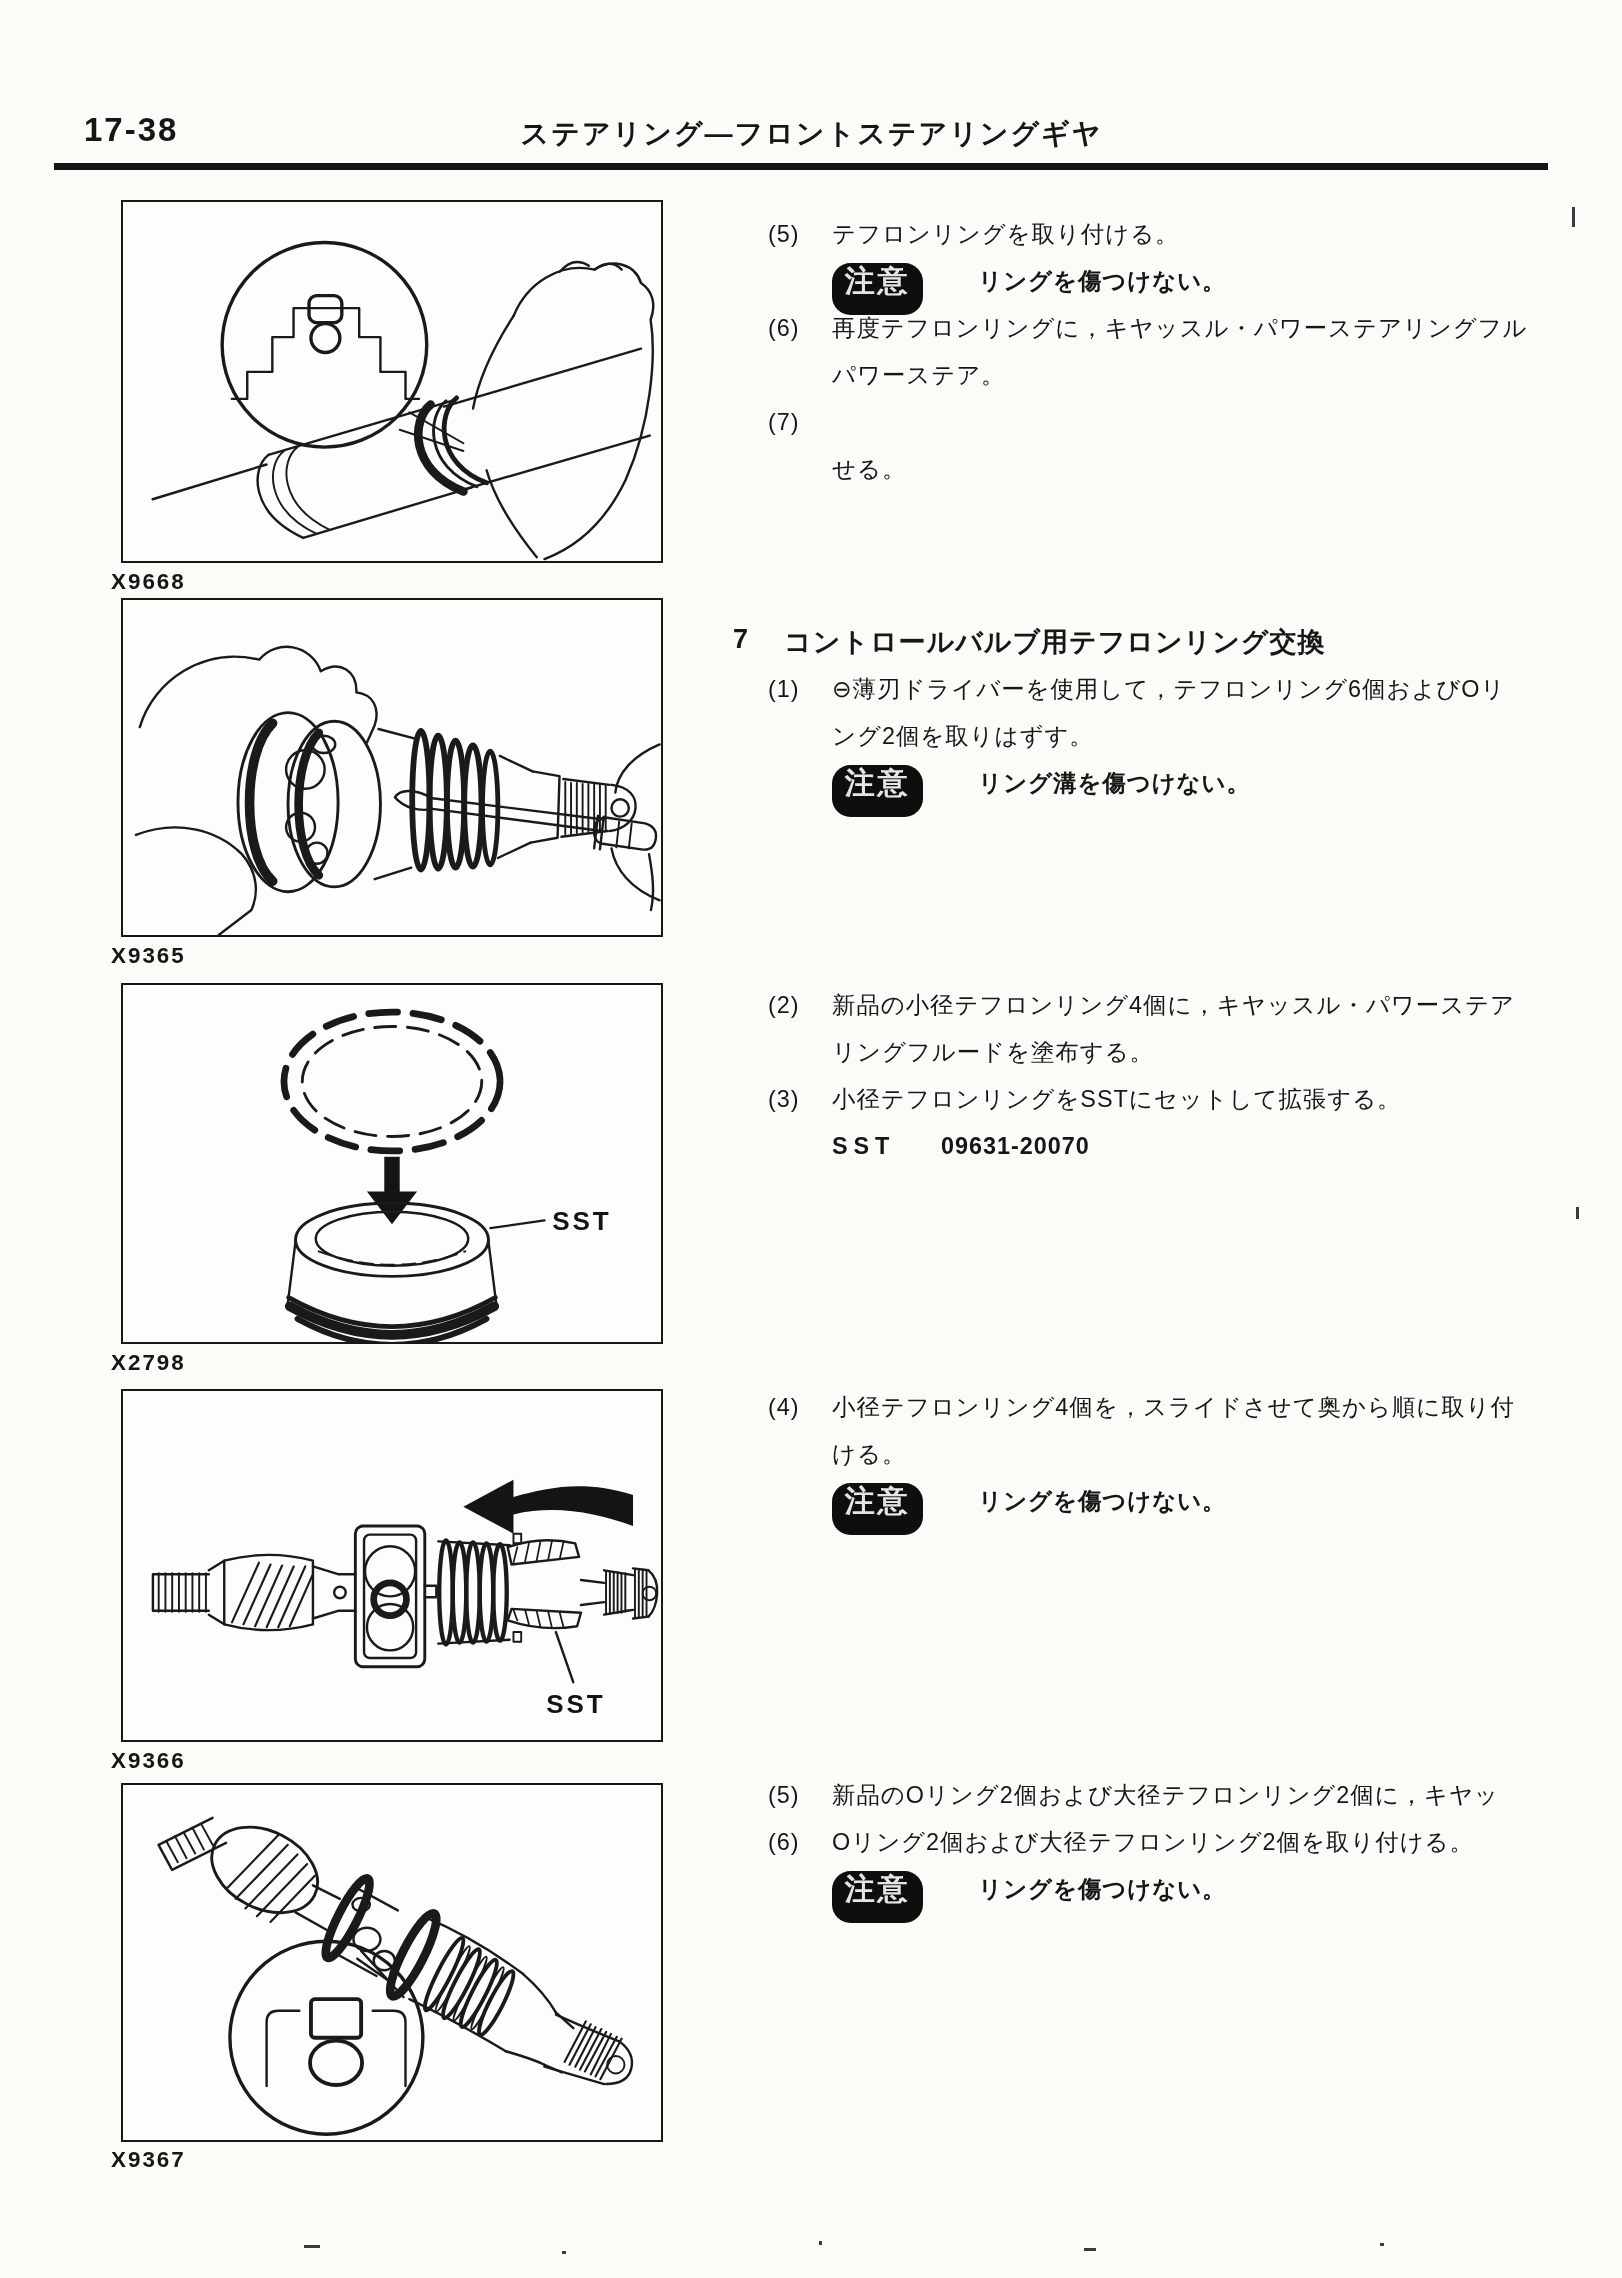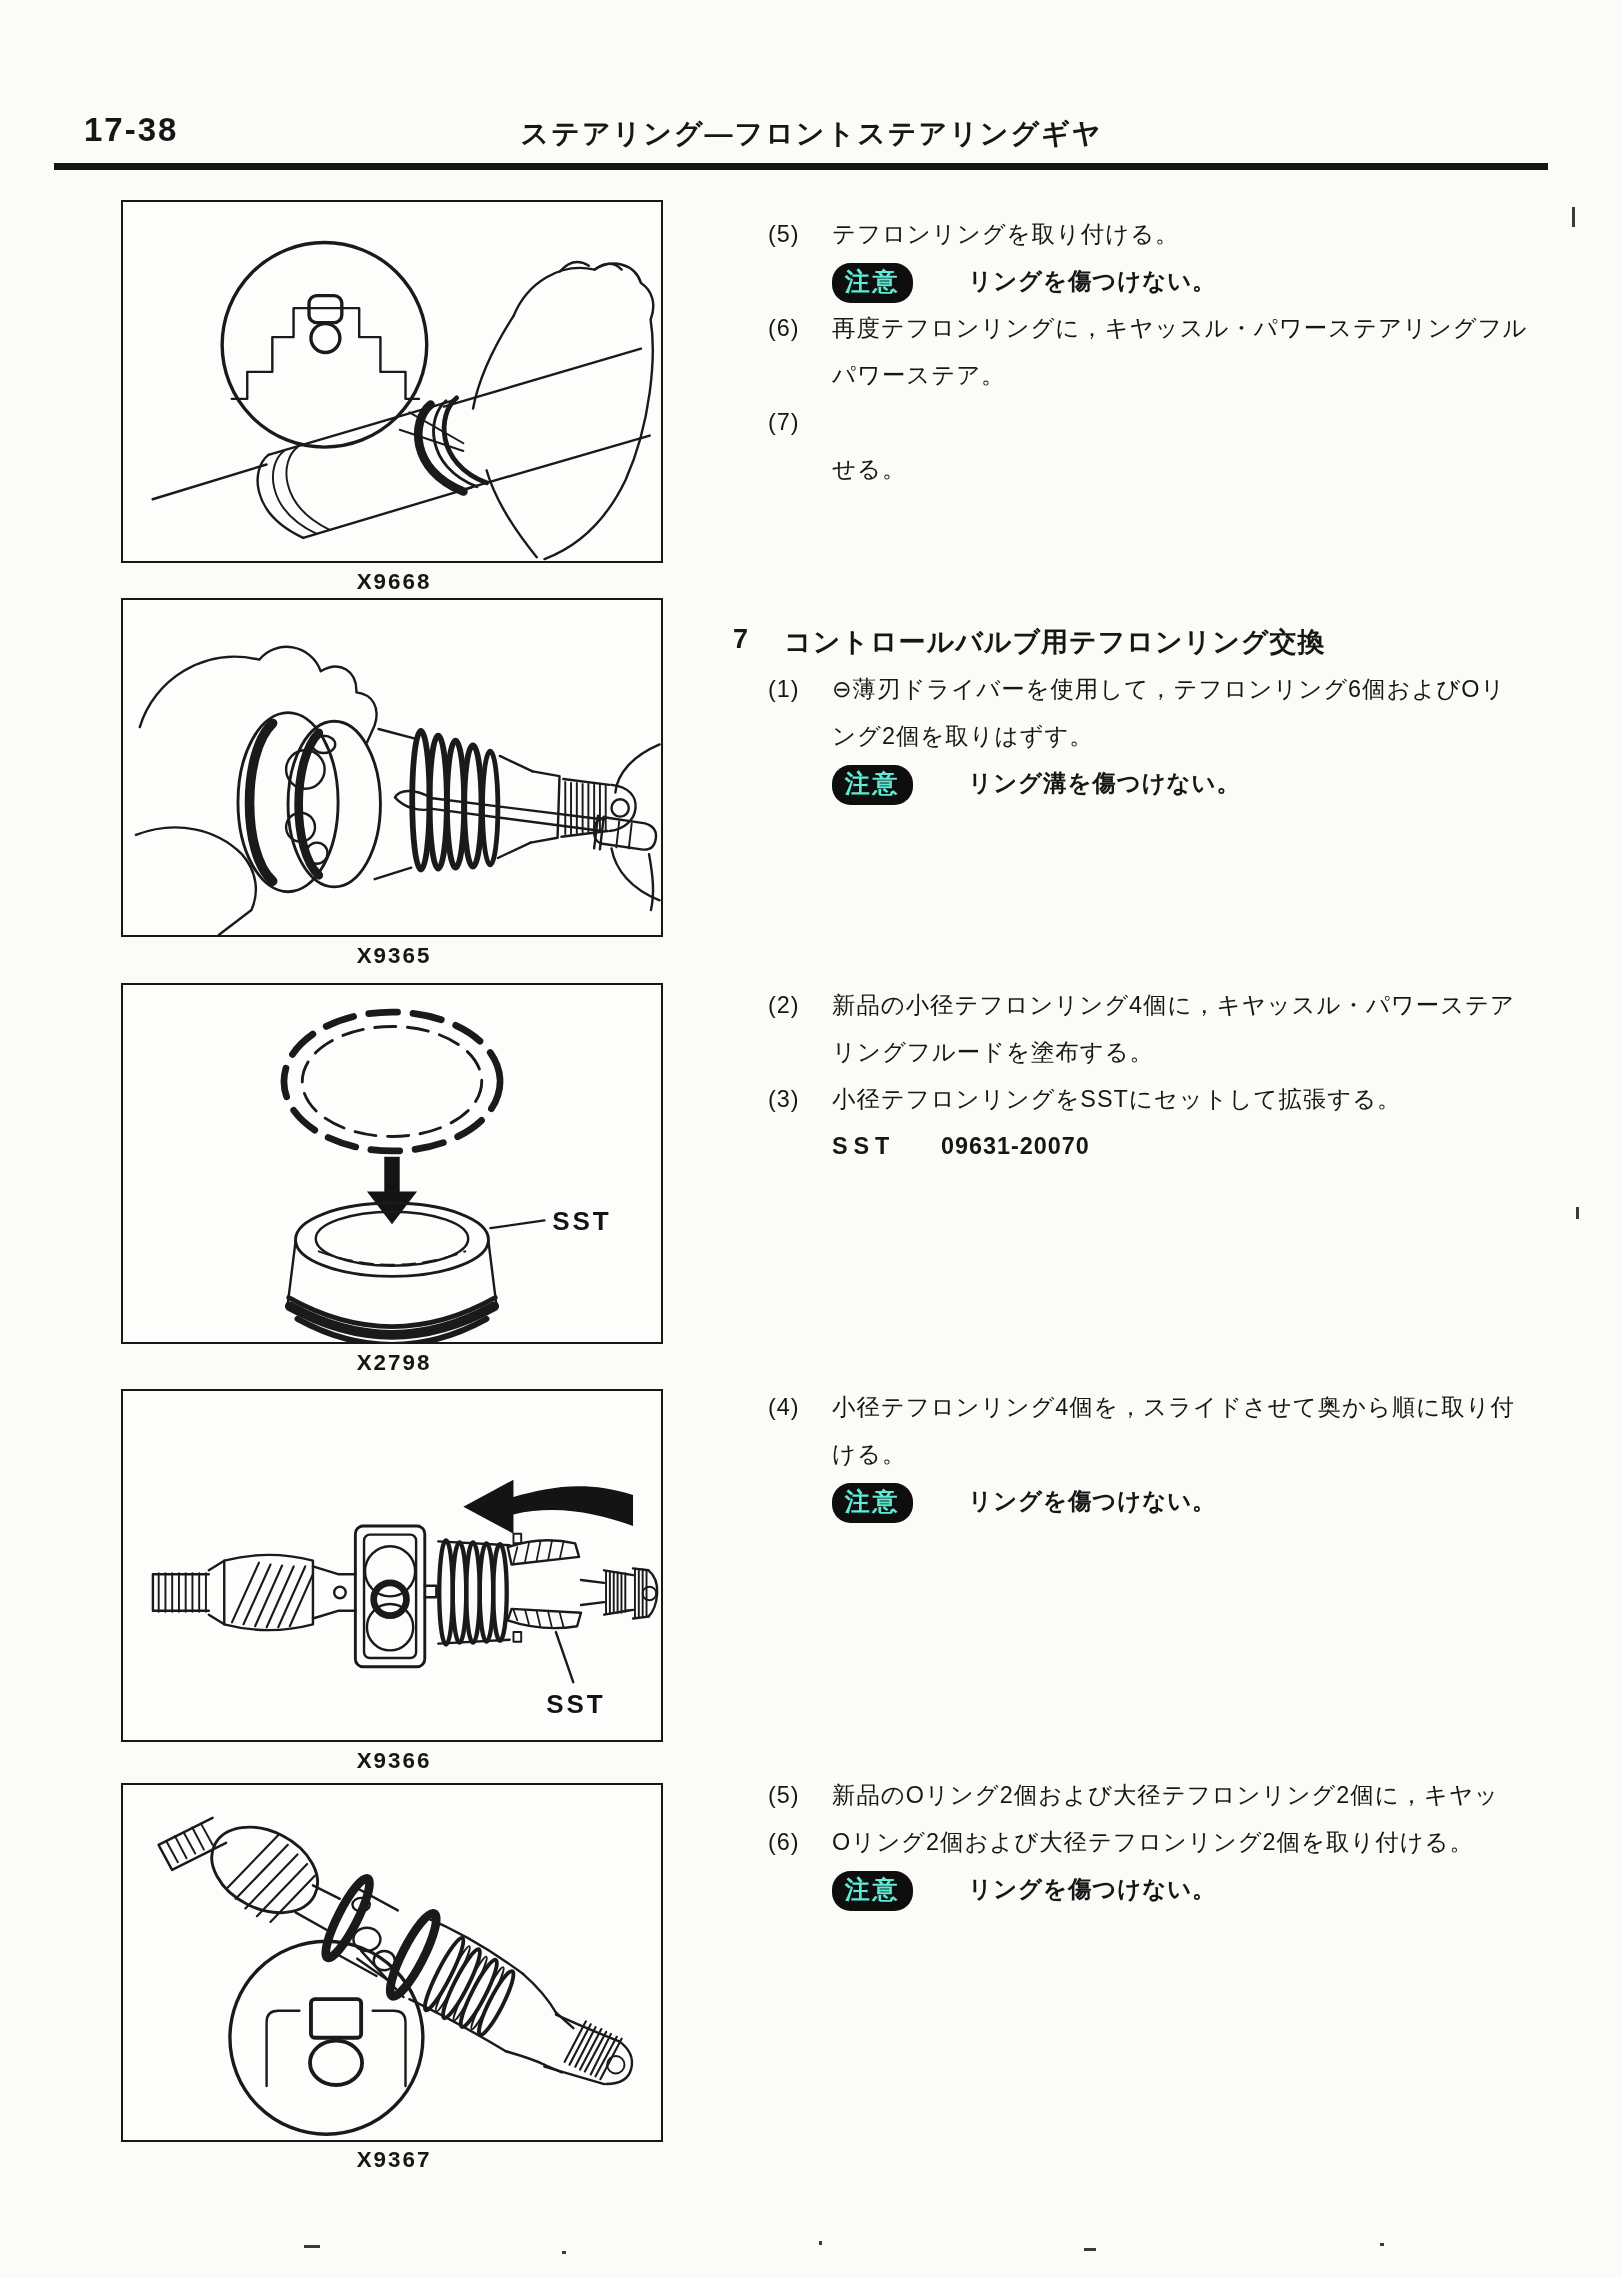--- a/index.html
+++ b/index.html
@@ -11,28 +11,28 @@
   #page-number{left:84px;top:111px;font-size:33px;font-weight:bold;letter-spacing:2px;}
   #page-title{left:0;top:115px;width:1623px;text-align:center;font-size:28px;font-weight:bold;letter-spacing:2px;}
   #header-rule{left:54px;top:163px;width:1494px;height:6.8px;background:#151515;}
   .fig{left:121px;width:542px;border:2.9px solid #171717;background:#fdfdfb;box-sizing:border-box;}
   .fig svg{display:block;width:100%;height:100%;}
   #fig1{top:200px;height:363px;}
   #fig2{top:598px;height:339px;}
   #fig3{top:983px;height:361px;}
   #fig4{top:1389px;height:353px;}
   #fig5{top:1783px;height:359px;}
-  .figlabel{left:125px;width:538px;text-align:center;padding-right:3.9px;
+  .figlabel{left:111px;width:538px;text-align:left;padding-right:3.9px;
     font-size:22.4px;font-weight:bold;letter-spacing:2px;}
   #fl1{top:569px;} #fl2{top:943px;} #fl3{top:1350px;} #fl4{top:1748px;} #fl5{top:2147px;}
   .tcol{left:768px;width:780px;}
   .line{display:flex;align-items:flex-start;height:47px;font-size:23.4px;letter-spacing:1px;line-height:33px;}
   .num{width:64px;flex:none;}
-  .badge{flex:none;background:#0e0e0e;color:#5eead4;border-radius:18.5px;height:40px;line-height:36px;
-    padding:0 12.7px;font-size:25px;font-weight:bold;letter-spacing:2.9px;margin-top:-2px;}
+  .badge{flex:none;background:#0e0e0e;color:#e5e5e5;border-radius:18.5px;height:52px;line-height:36px;
+    padding:0 12.7px;font-size:30px;font-weight:bold;letter-spacing:2.9px;margin-top:-2px;}
   .ctext{font-weight:bold;margin-left:55px;}
   #section7{left:733px;top:624px;display:flex;font-size:27px;font-weight:bold;letter-spacing:1px;}
   #section7 .n{width:51px;flex:none;}
   .sstl{width:109px;flex:none;font-weight:bold;letter-spacing:5.9px;}
   .sstv{font-weight:bold;letter-spacing:1px;}
   #blockA{top:218px;} #blockB{top:673px;} #blockC{top:989px;} #blockD{top:1391px;} #blockE{top:1779px;}
   .noise{position:absolute;background:#3a3a3a;}
   svg text{font-family:"Liberation Sans",sans-serif;}
 </style>
 </head>

